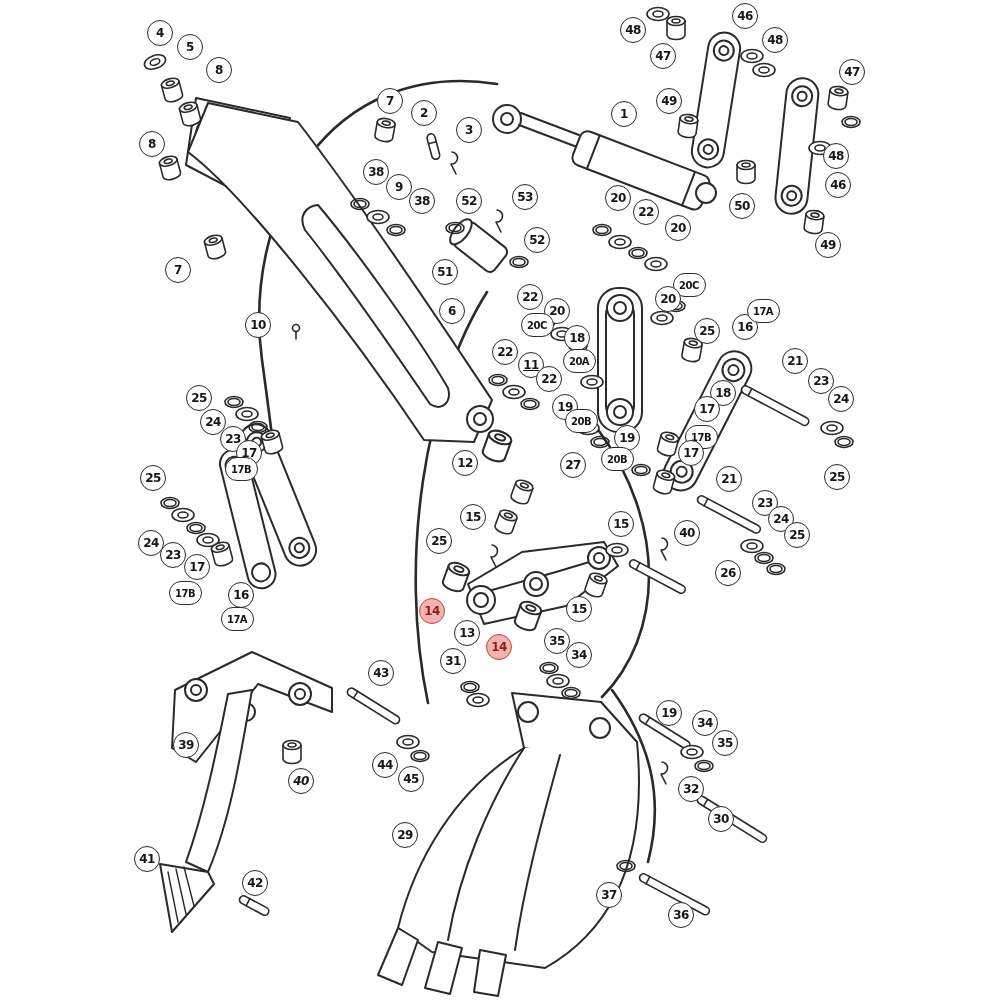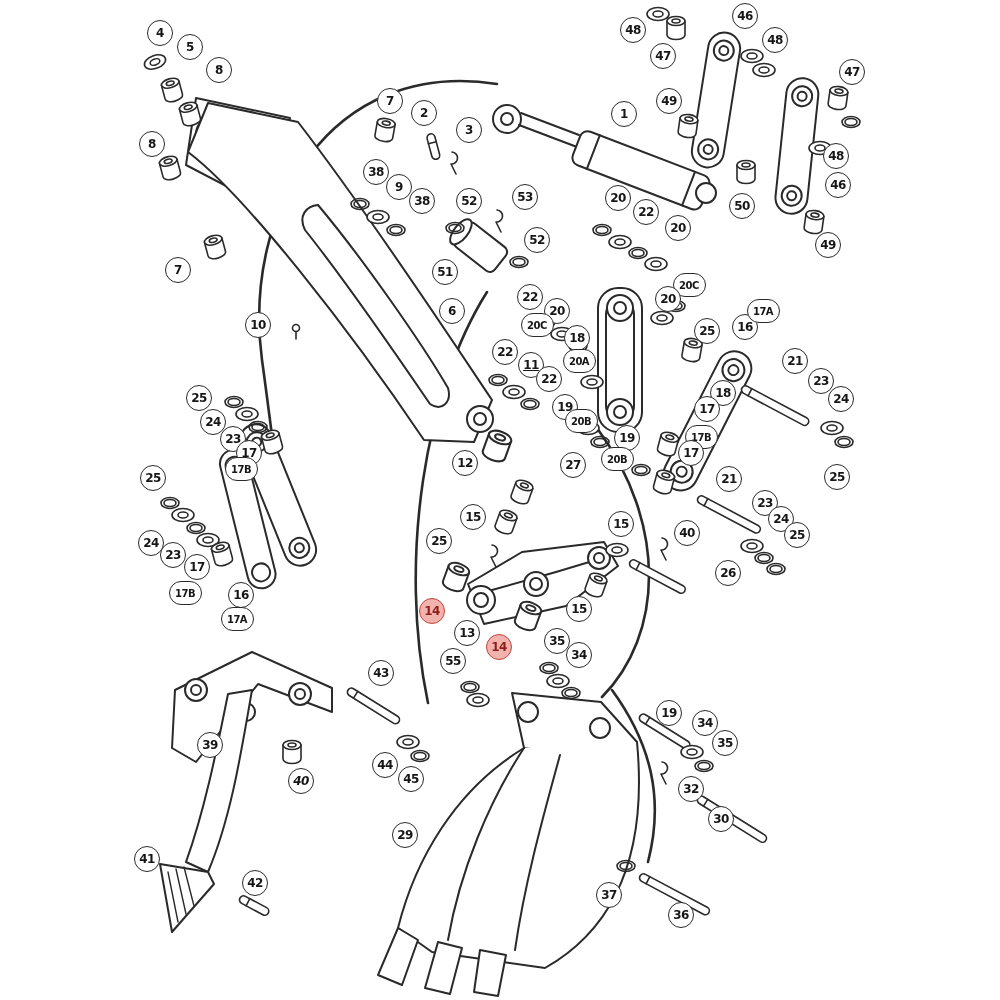--- a/index.html
+++ b/index.html
@@ -601,26 +601,26 @@
     <div class="balloon" style="left: 524px; top: 452px; margin-left: 36px;">27</div>
     <div class="balloon" style="left: 460px; top: 504px;">15</div>
     <div class="balloon" style="left: 426px; top: 528px;">25</div>
     <div class="balloon" style="left: 608px; top: 511px;">15</div>
     <div class="balloon highlight" style="left: 419px; top: 598px;">14</div>
     <div class="balloon" style="left: 454px; top: 620px;">13</div>
     <div class="balloon highlight" style="left: 486px; top: 634px;">14</div>
     <div class="balloon" style="left: 566px; top: 596px;">15</div>
     <div class="balloon" style="left: 544px; top: 628px;">35</div>
     <div class="balloon" style="left: 566px; top: 642px;">34</div>
-    <div class="balloon" style="left: 440px; top: 648px;">55</div>
+    <div class="balloon" style="left: 440px; top: 648px;">31</div>
     <div class="balloon" style="left: 368px; top: 660px;">43</div>
     <div class="balloon" style="left: 372px; top: 752px;">44</div>
     <div class="balloon" style="left: 398px; top: 766px;">45</div>
     <div class="balloon" style="left: 288px; top: 768px; font-style: italic;">40</div>
-    <div class="balloon" style="left: 173px; top: 732px; margin-left: 24px;">39</div>
+    <div class="balloon" style="left: 173px; top: 732px;">39</div>
     <div class="balloon" style="left: 134px; top: 846px;">41</div>
     <div class="balloon" style="left: 242px; top: 870px;">42</div>
     <div class="balloon" style="left: 392px; top: 822px;">29</div>
     <div class="balloon" style="left: 656px; top: 700px;">19</div>
     <div class="balloon" style="left: 692px; top: 710px;">34</div>
     <div class="balloon" style="left: 712px; top: 730px;">35</div>
     <div class="balloon" style="left: 678px; top: 776px;">32</div>
     <div class="balloon" style="left: 708px; top: 806px;">30</div>
     <div class="balloon" style="left: 596px; top: 882px;">37</div>
     <div class="balloon" style="left: 668px; top: 902px;">36</div>

